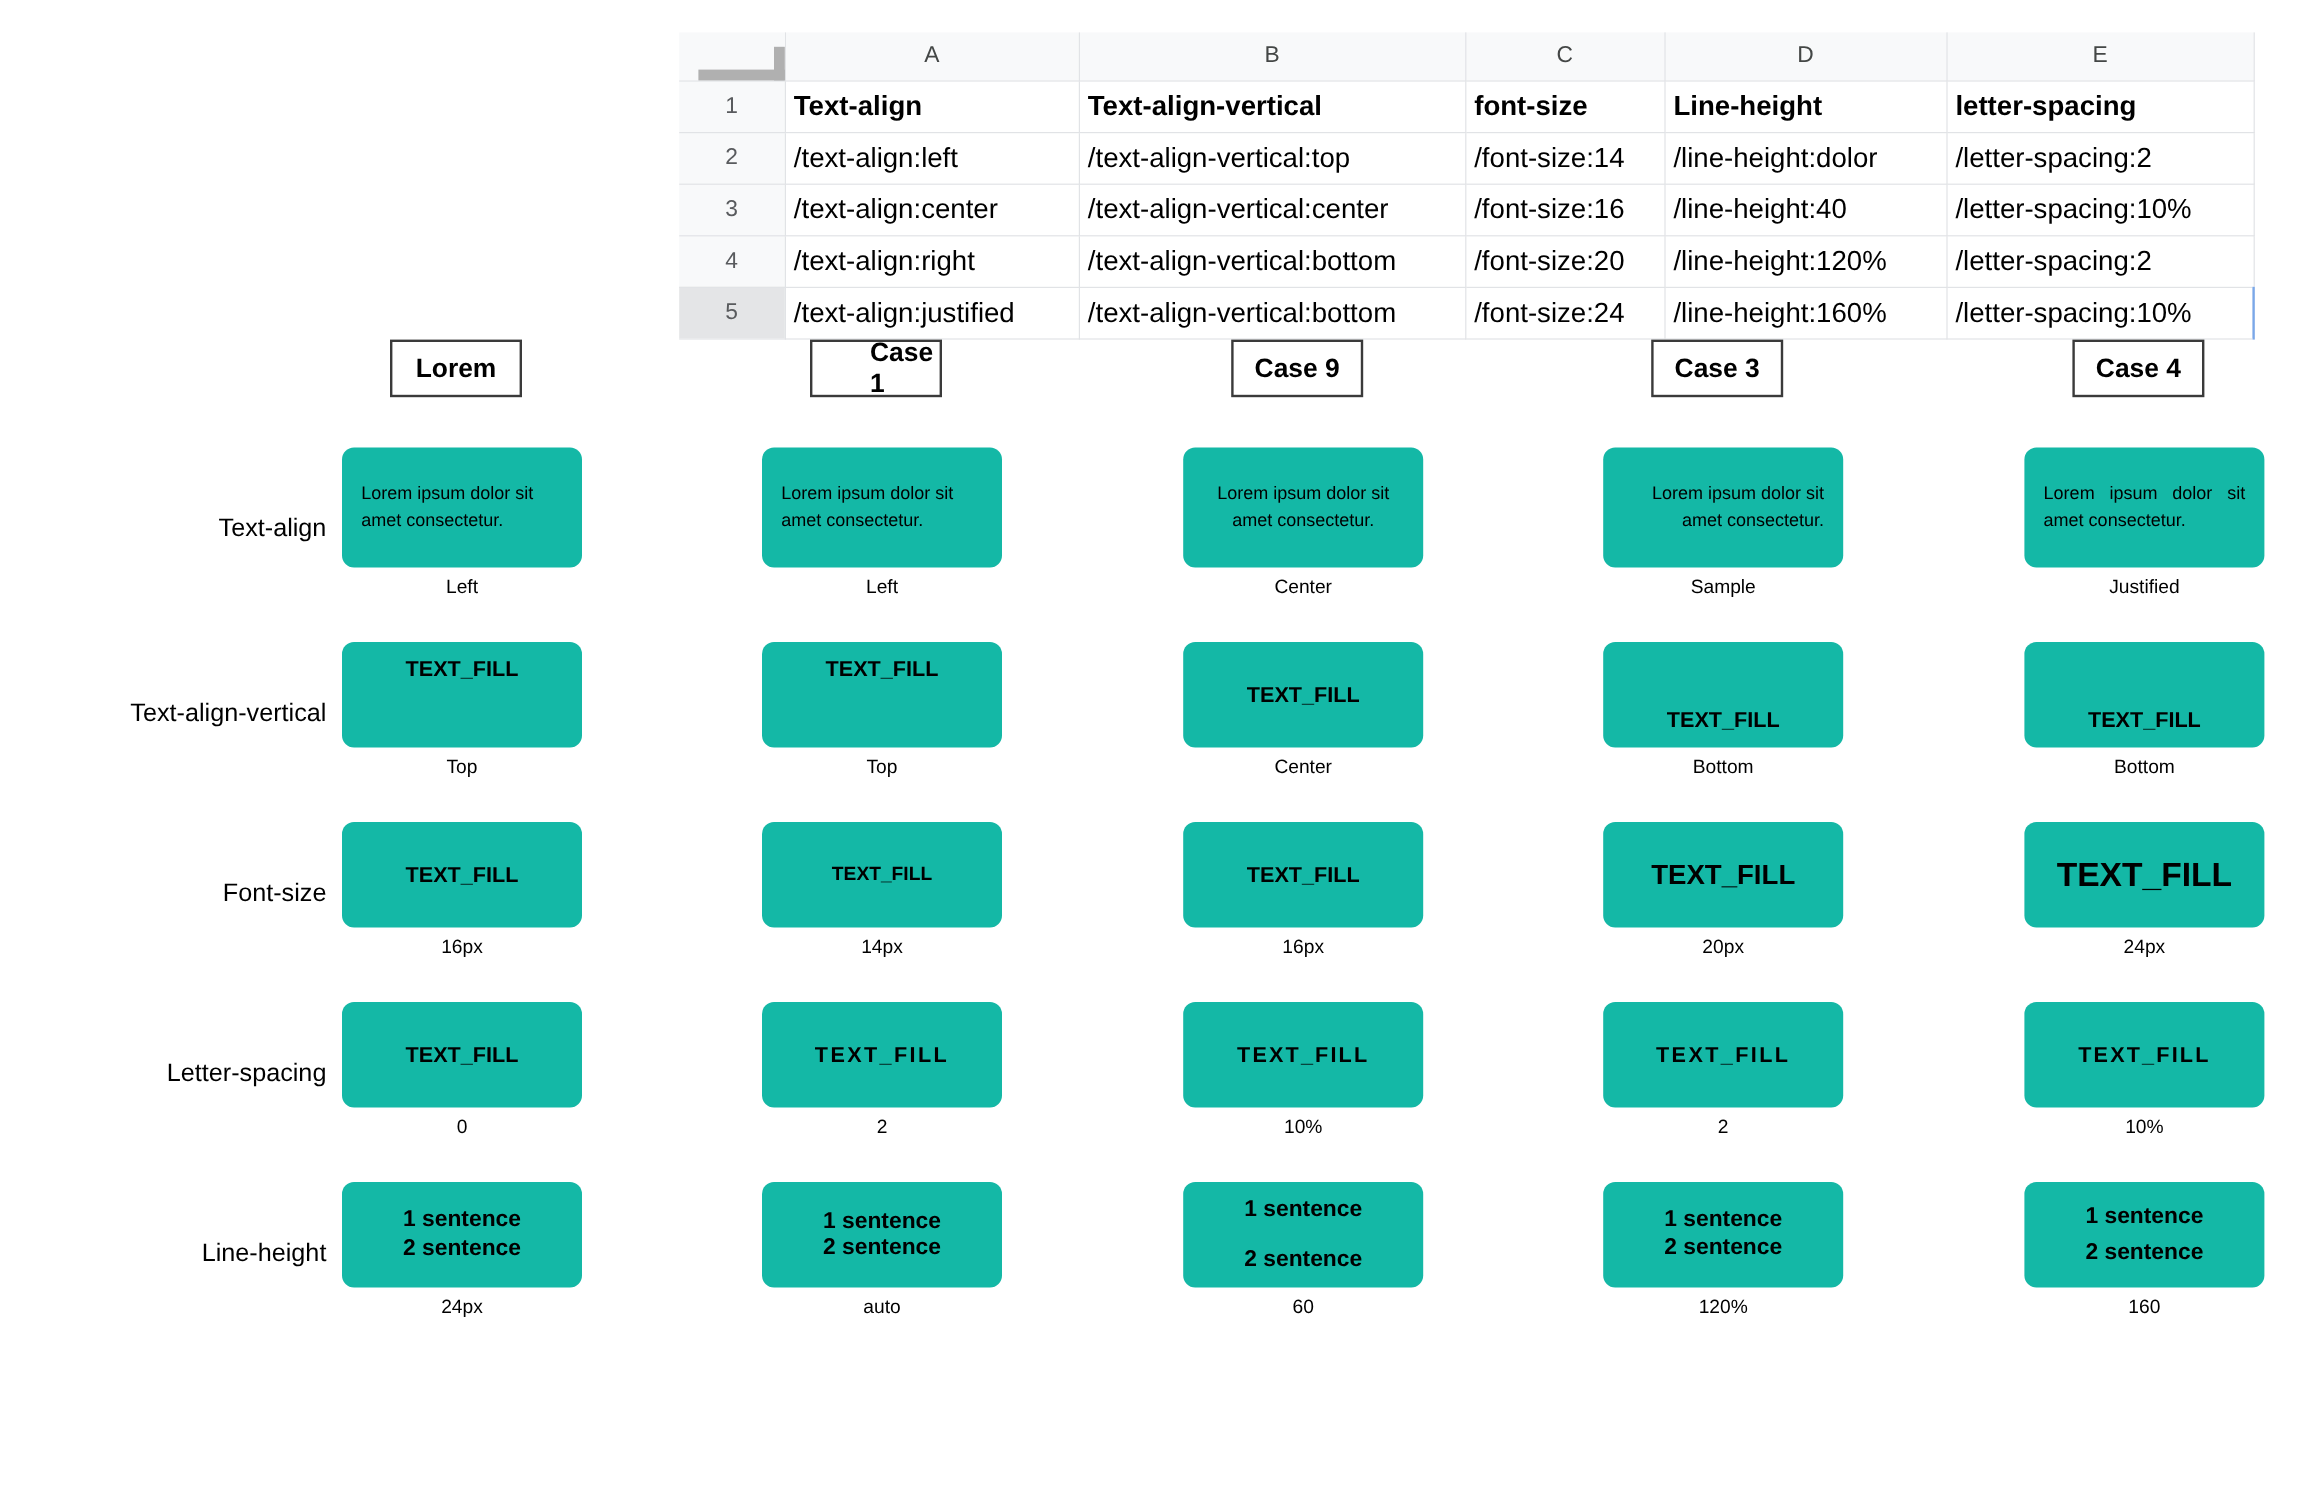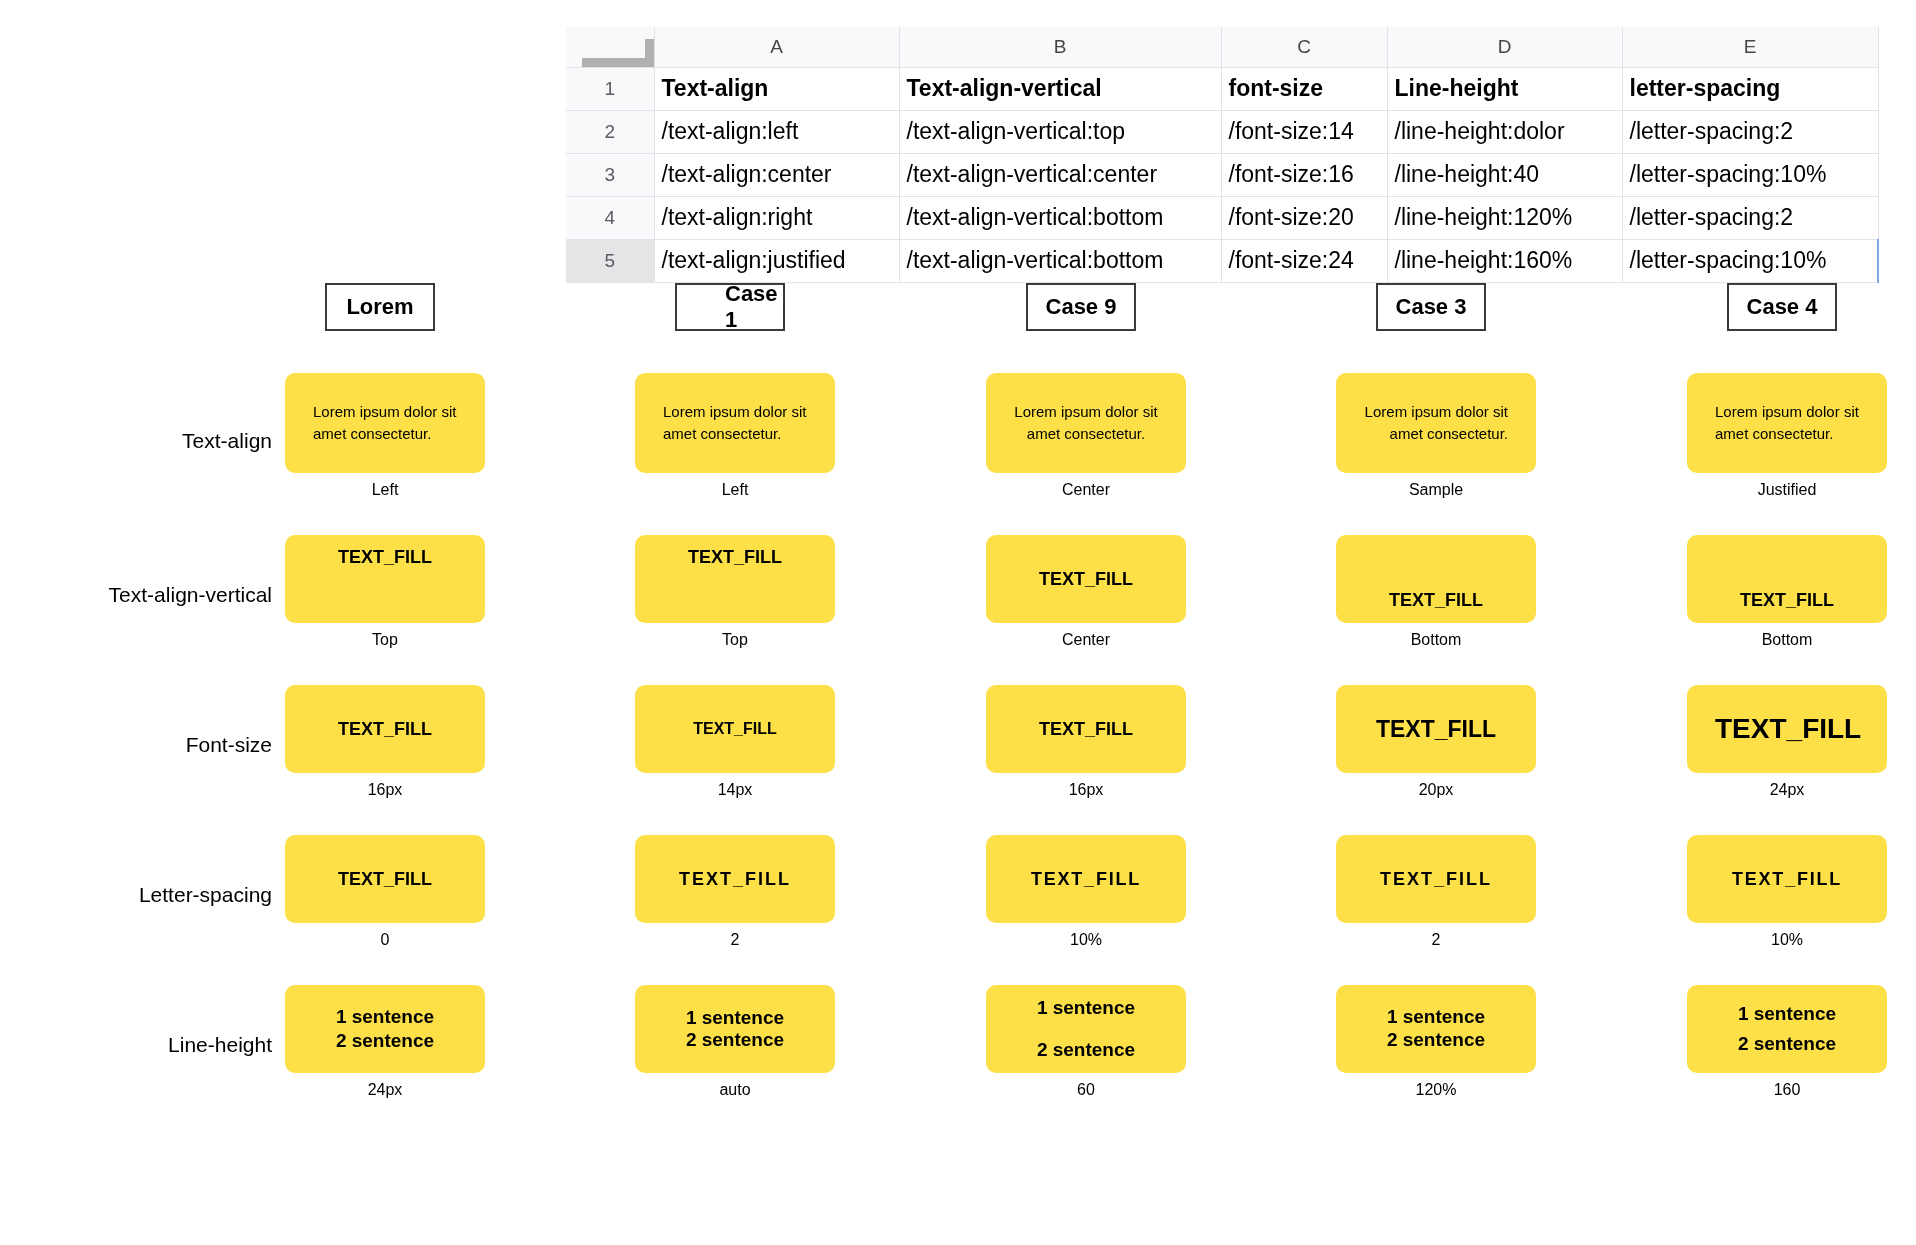--- a/index.html
+++ b/index.html
@@ -117,23 +117,23 @@
     left: 0;
     width: 272px;
     text-align: right;
     font-size: 21px;
     color: #000;
   }
 
   .cellwrap { position: absolute; top: 0; }
 
   .demo-box {
-    background: #fde047;
+    background: #14b8a6;
     border-radius: 10px;
-    padding: 12px 28px;
+    padding: 12px 16px;
     display: flex;
     color: #000;
   }
   .demo-box .inner { width: 100%; }
 
   .cap {
     margin-top: 8px;
     text-align: center;
     font-size: 16px;
     color: #000;

